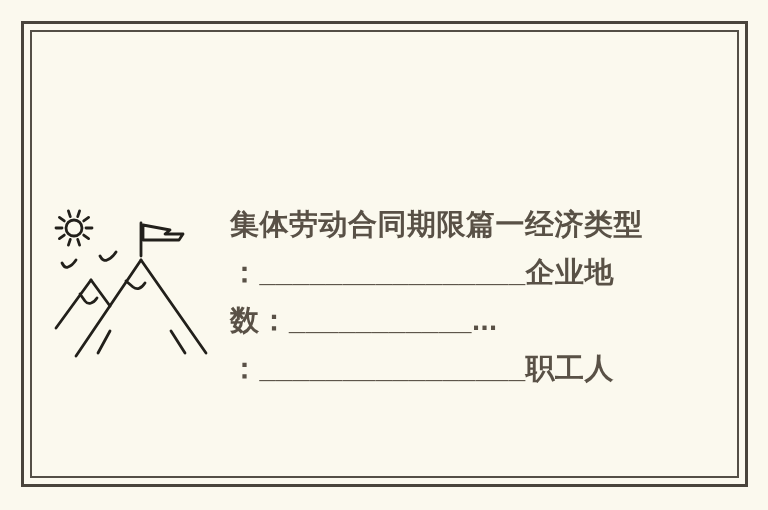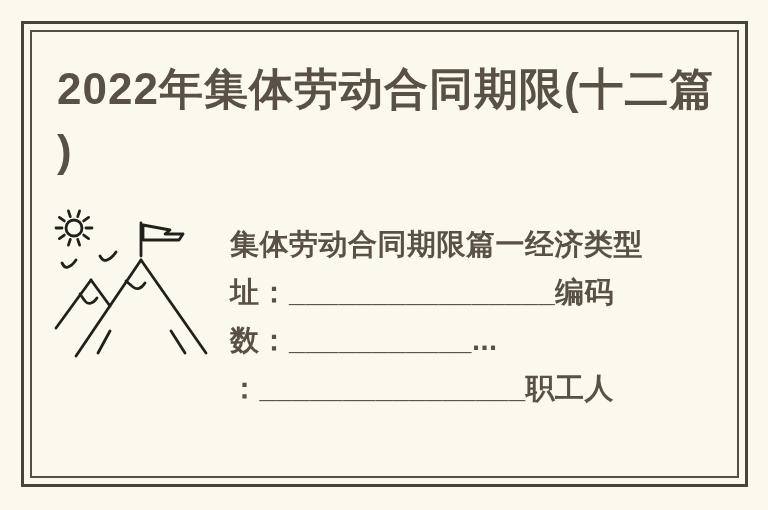--- a/index.html
+++ b/index.html
@@ -41,43 +41,39 @@
   .hero-illustration line,
   .hero-illustration circle{
     stroke:#22201b;
     stroke-width:2.8;
     fill:none;
     stroke-linecap:round;
     stroke-linejoin:round;
   }
   .body-text{
     position:absolute;
-    left:230px;top:220px;width:430px;
+    left:230px;top:200px;width:430px;
     color:#595146;
     font-size:29px;
     font-weight:bold;
     line-height:48px;
     letter-spacing:0.5px;
     white-space:nowrap;
   }
   .body-line{height:48px;}
 </style>
 </head>
 <body>
 
 <div class="screen">
 
   <div class="outer-frame">
     <div class="inner-frame"></div>
   </div>
 
-  <div class="title-block">
-    <div>2022年集体劳动合同期限(十二篇</div>
-    <div>)</div>
-  </div>
 
   <svg class="hero-illustration" viewBox="0 0 172 162">
     <g>
       <circle cx="28" cy="30" r="8"></circle>
       <line x1="40" y1="30" x2="46" y2="30"></line>
       <line x1="37.7" y1="37.1" x2="42.6" y2="40.6"></line>
       <line x1="31.7" y1="41.4" x2="33.6" y2="47.1"></line>
       <line x1="24.3" y1="41.4" x2="22.4" y2="47.1"></line>
       <line x1="18.3" y1="37.1" x2="13.4" y2="40.6"></line>
       <line x1="16" y1="30" x2="10" y2="30"></line>
@@ -99,18 +95,18 @@
       <path d="M45,82 L64,108"></path>
     </g>
     <path d="M34,96 l5,7 c3,4 8,3 12,-3"></path>
     <path d="M80,83 l7,6 c4,3 8,2 12,-4"></path>
     <line x1="64" y1="133" x2="52" y2="155"></line>
     <line x1="125" y1="133" x2="139" y2="155"></line>
   </svg>
 
   <div class="body-text">
     <div class="body-line">集体劳动合同期限篇一经济类型</div>
-    <div class="body-line">址：________________编码</div>
+    <div class="body-line">：________________企业地</div>
     <div class="body-line">数：___________...</div>
     <div class="body-line">：________________职工人</div>
   </div>
 
 </div>
 
 </body></html>

